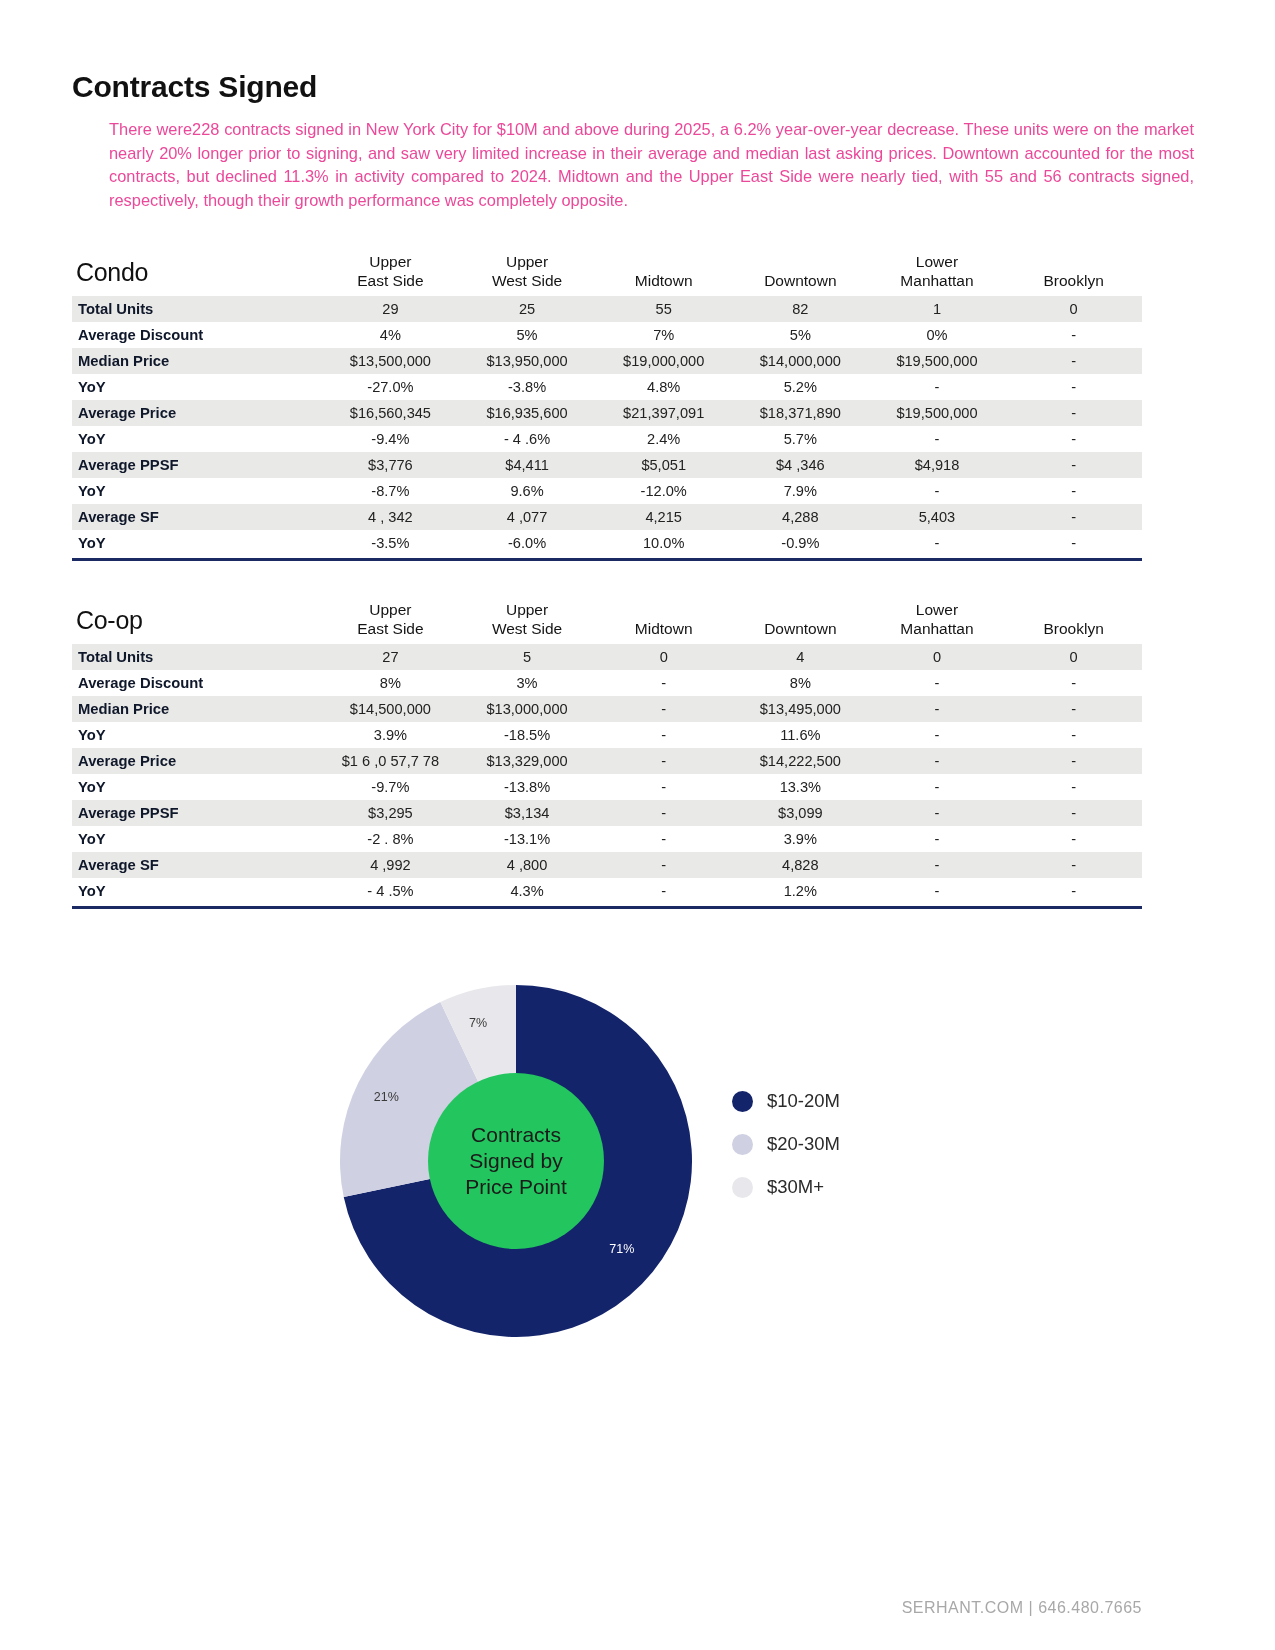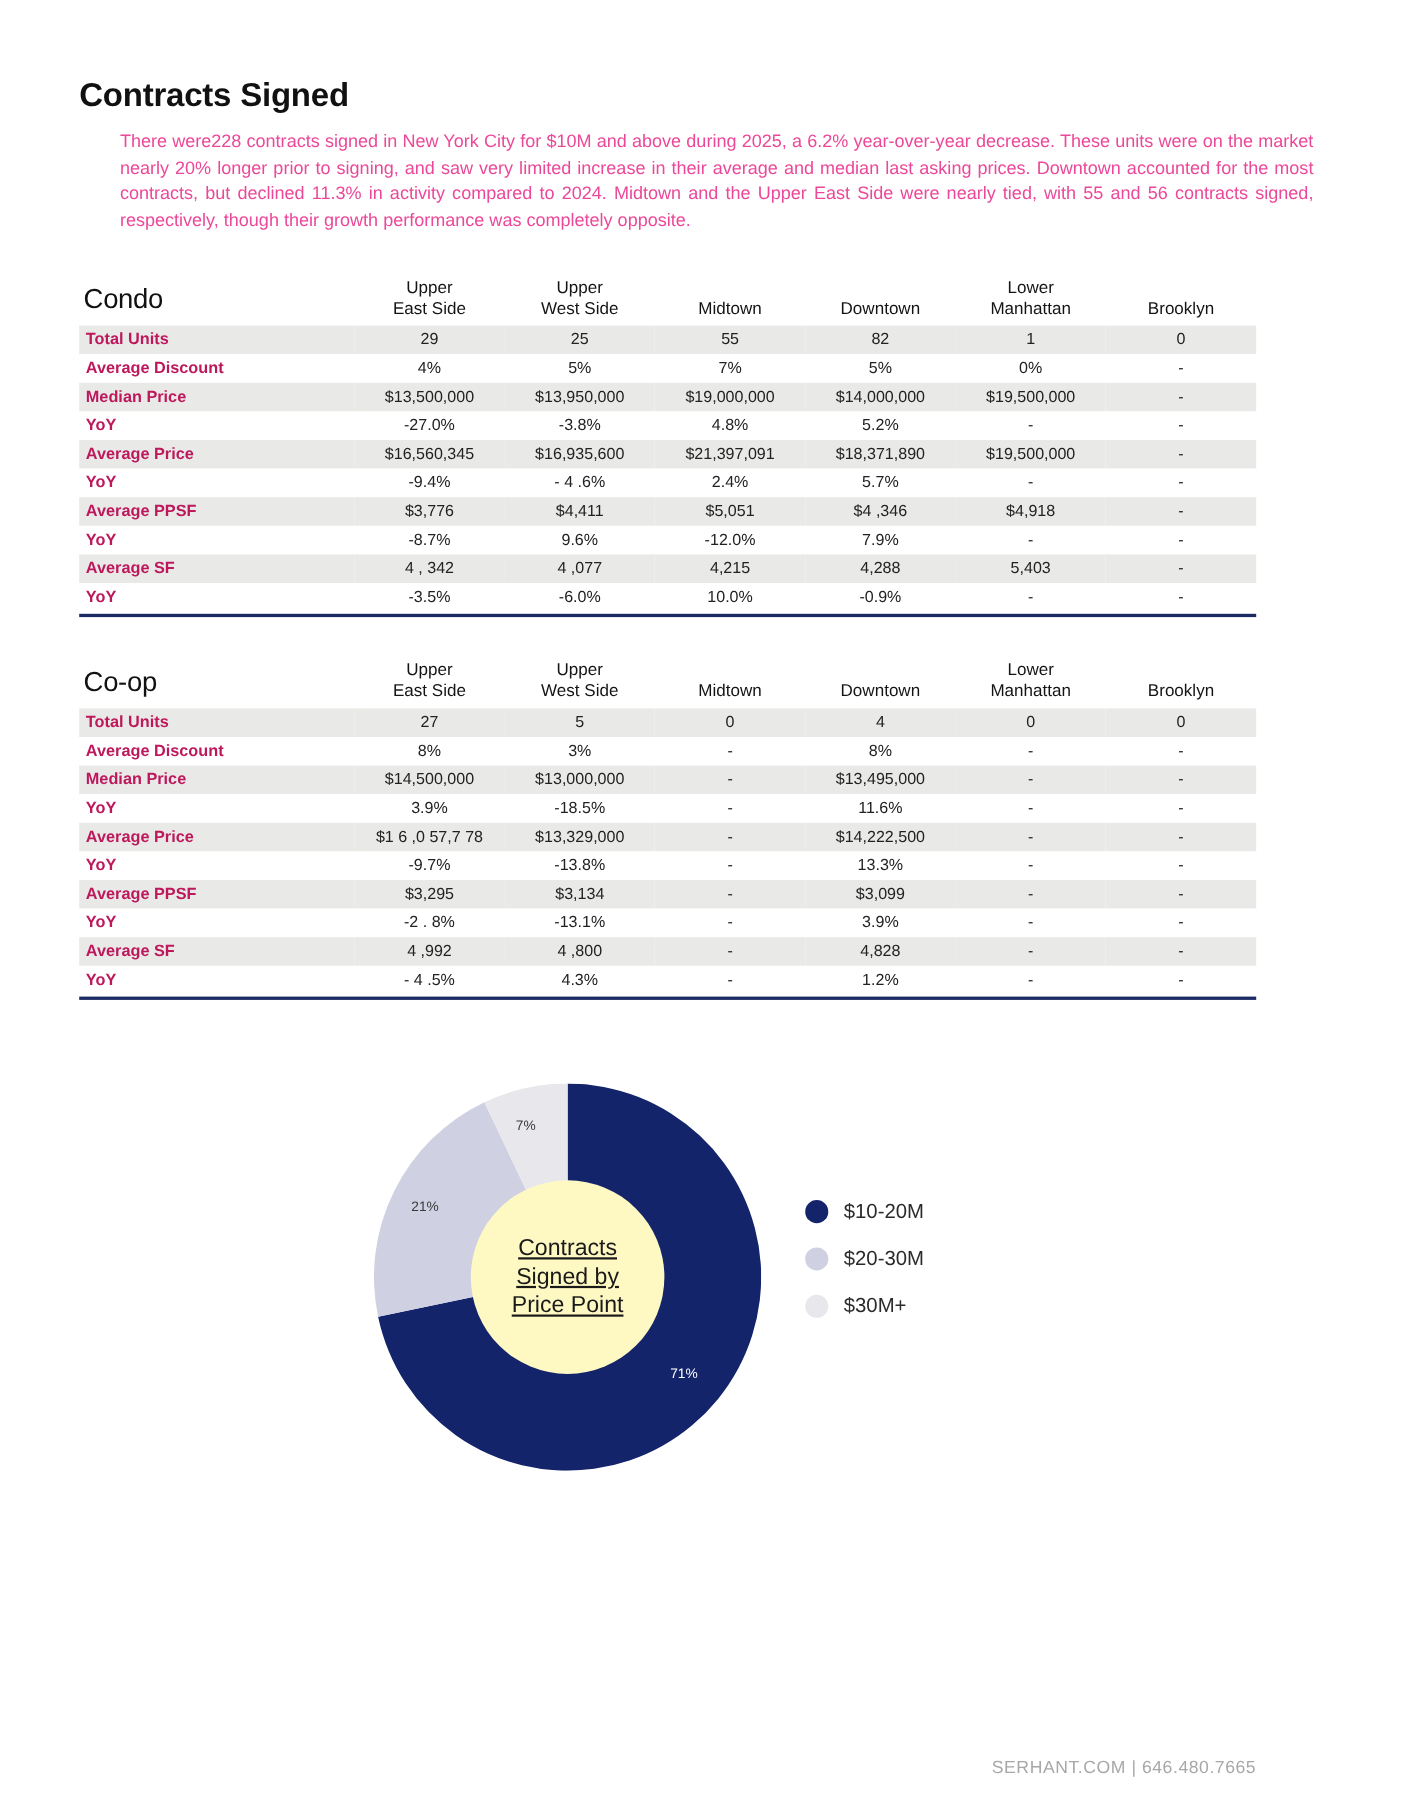--- a/index.html
+++ b/index.html
@@ -92,21 +92,21 @@
     color: #222222;
     text-align: center;
     padding: 4.5px 2px;
     line-height: 17px;
   }
   table.data tbody td.row-label {
     text-align: left;
     font-weight: bold;
     font-size: 14.8px;
     padding-left: 6px;
-    color: #be185d;
+    color: #0f172a;
   }
   table.data tbody tr.shaded td { background: #e9e9e7; }
   table.data tbody tr.plain td  { background: #ffffff; }
 
   .table-rule {
     height: 3px;
     background: #1b2a63;
     width: 100%;
     margin-top: 2px;
   }
@@ -133,25 +133,24 @@
     width: 352px;
     height: 352px;
   }
   .donut-center {
     position: absolute;
     left: 88px;
     top: 88px;
     width: 176px;
     height: 176px;
     border-radius: 50%;
-    background: #fef9c3;
+    background: #22c55e;
     display: flex;
     align-items: center;
     justify-content: center;
-    text-decoration: underline;
   }
   .donut-center-label {
     text-align: center;
     font-size: 21px;
     line-height: 26px;
     color: #1a1a1a;
   }
   .slice-pct {
     position: absolute;
     font-size: 12.5px;

